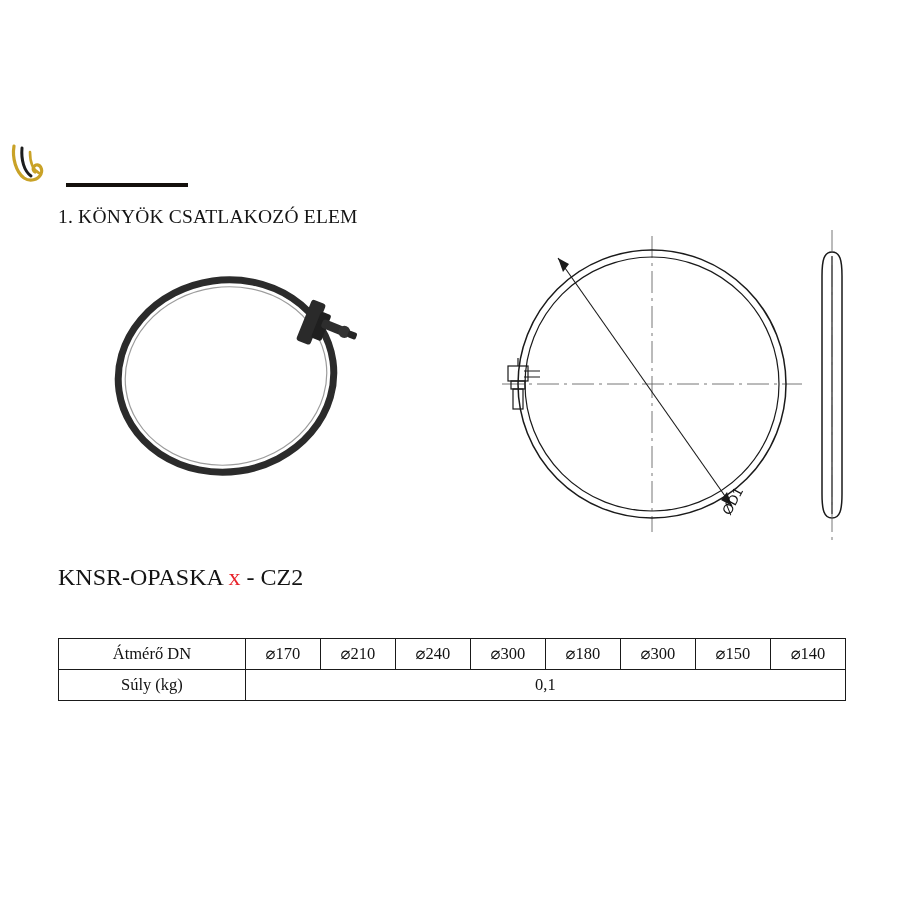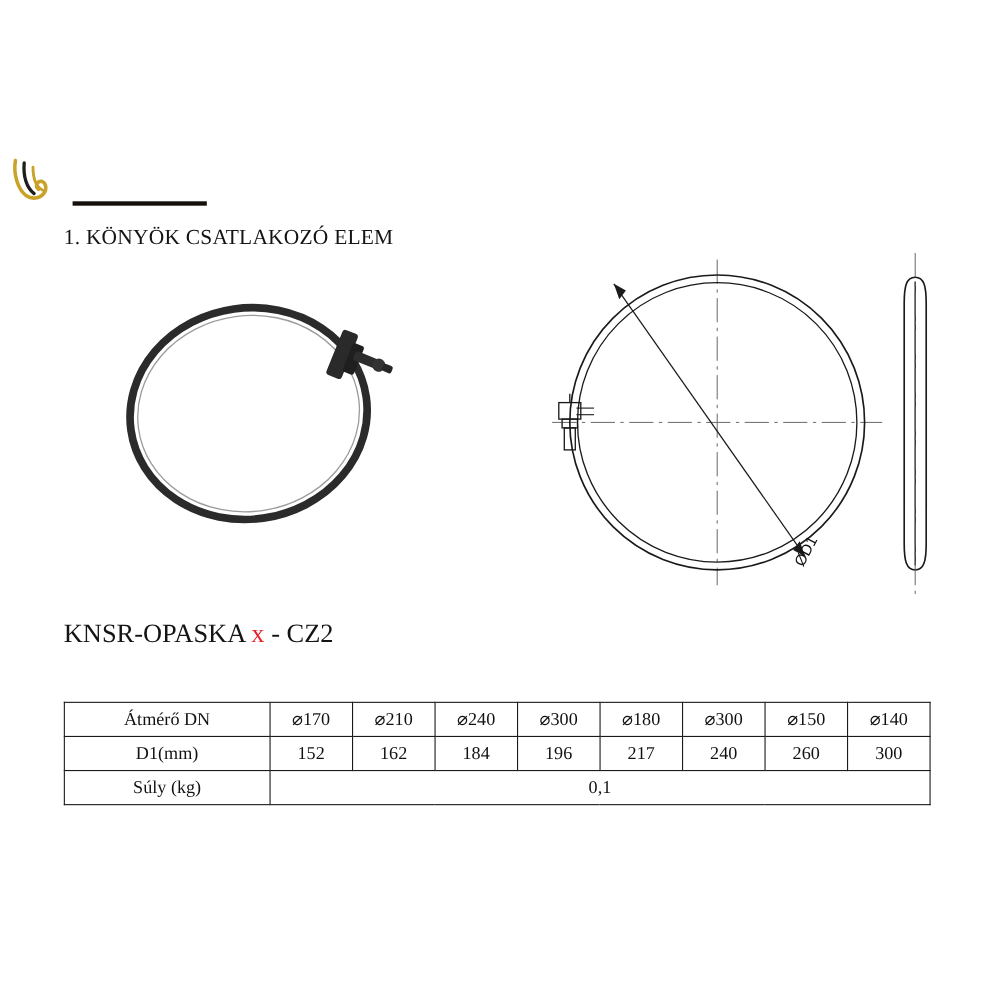--- a/index.html
+++ b/index.html
@@ -191,28 +191,17 @@
       <td class="val">⌀170</td>
       <td class="val">⌀210</td>
       <td class="val">⌀240</td>
       <td class="val">⌀300</td>
       <td class="val">⌀180</td>
       <td class="val">⌀300</td>
       <td class="val">⌀150</td>
       <td class="val">⌀140</td>
     </tr>
     <tr>
-      <td class="row-label">D1(mm)</td>
-      <td class="val">152</td>
-      <td class="val">162</td>
-      <td class="val">184</td>
-      <td class="val">196</td>
-      <td class="val">217</td>
-      <td class="val">240</td>
-      <td class="val">260</td>
-      <td class="val">300</td>
-    </tr>
-    <tr>
       <td class="row-label">Súly (kg)</td>
       <td class="span-all" colspan="8">0,1</td>
     </tr>
   </tbody>
 </table>
 
 </body></html>

